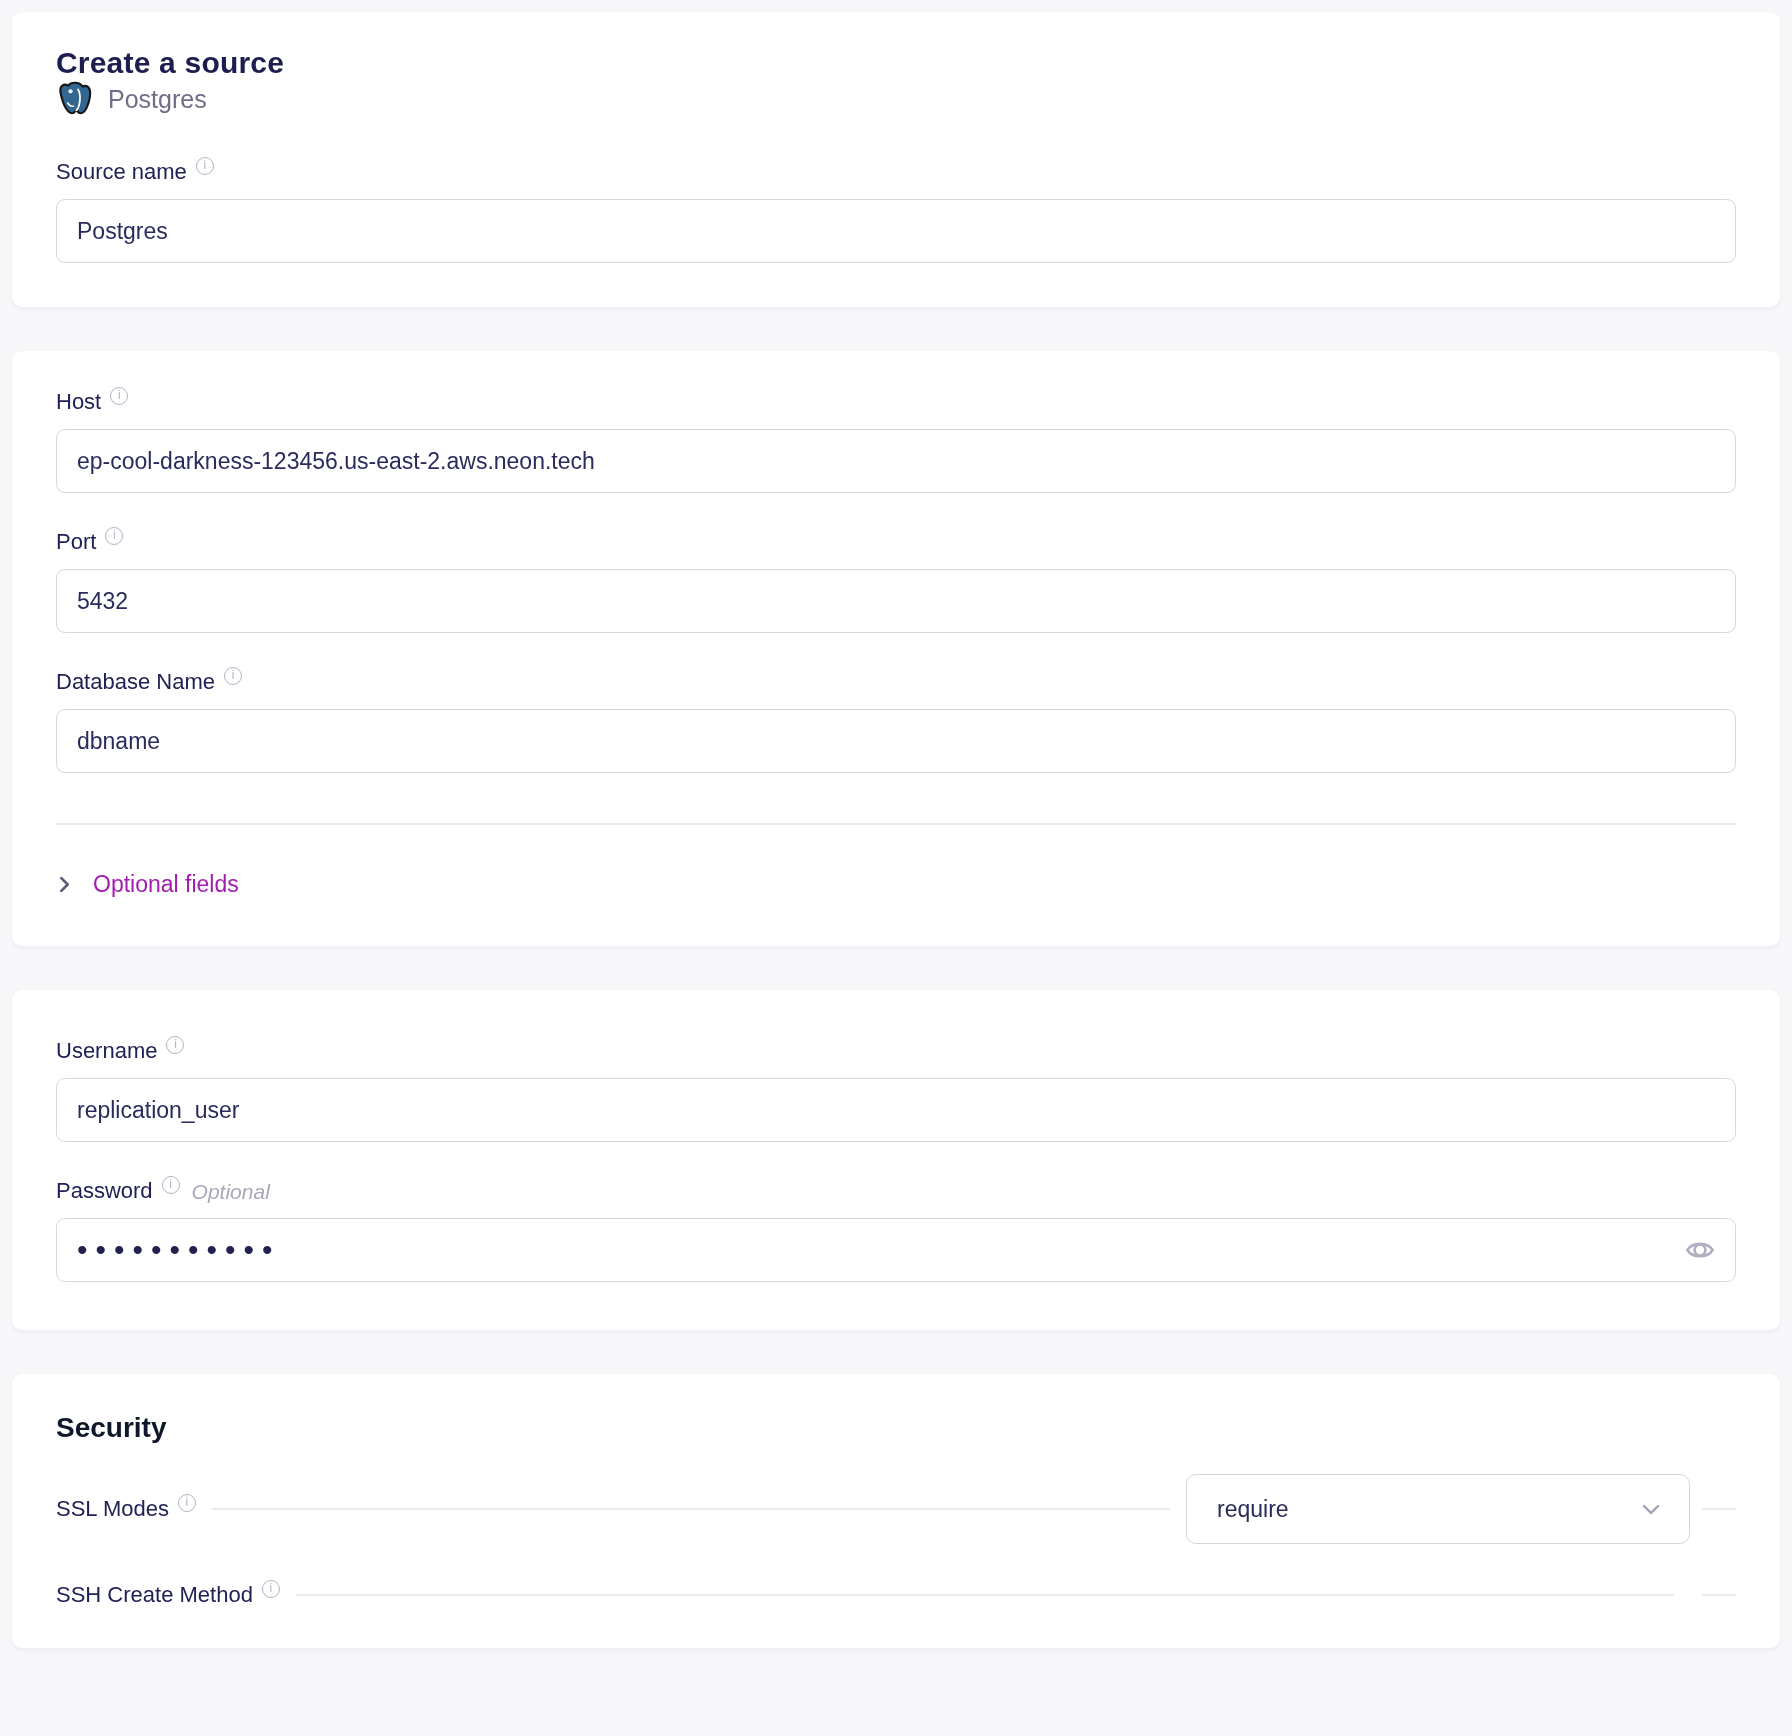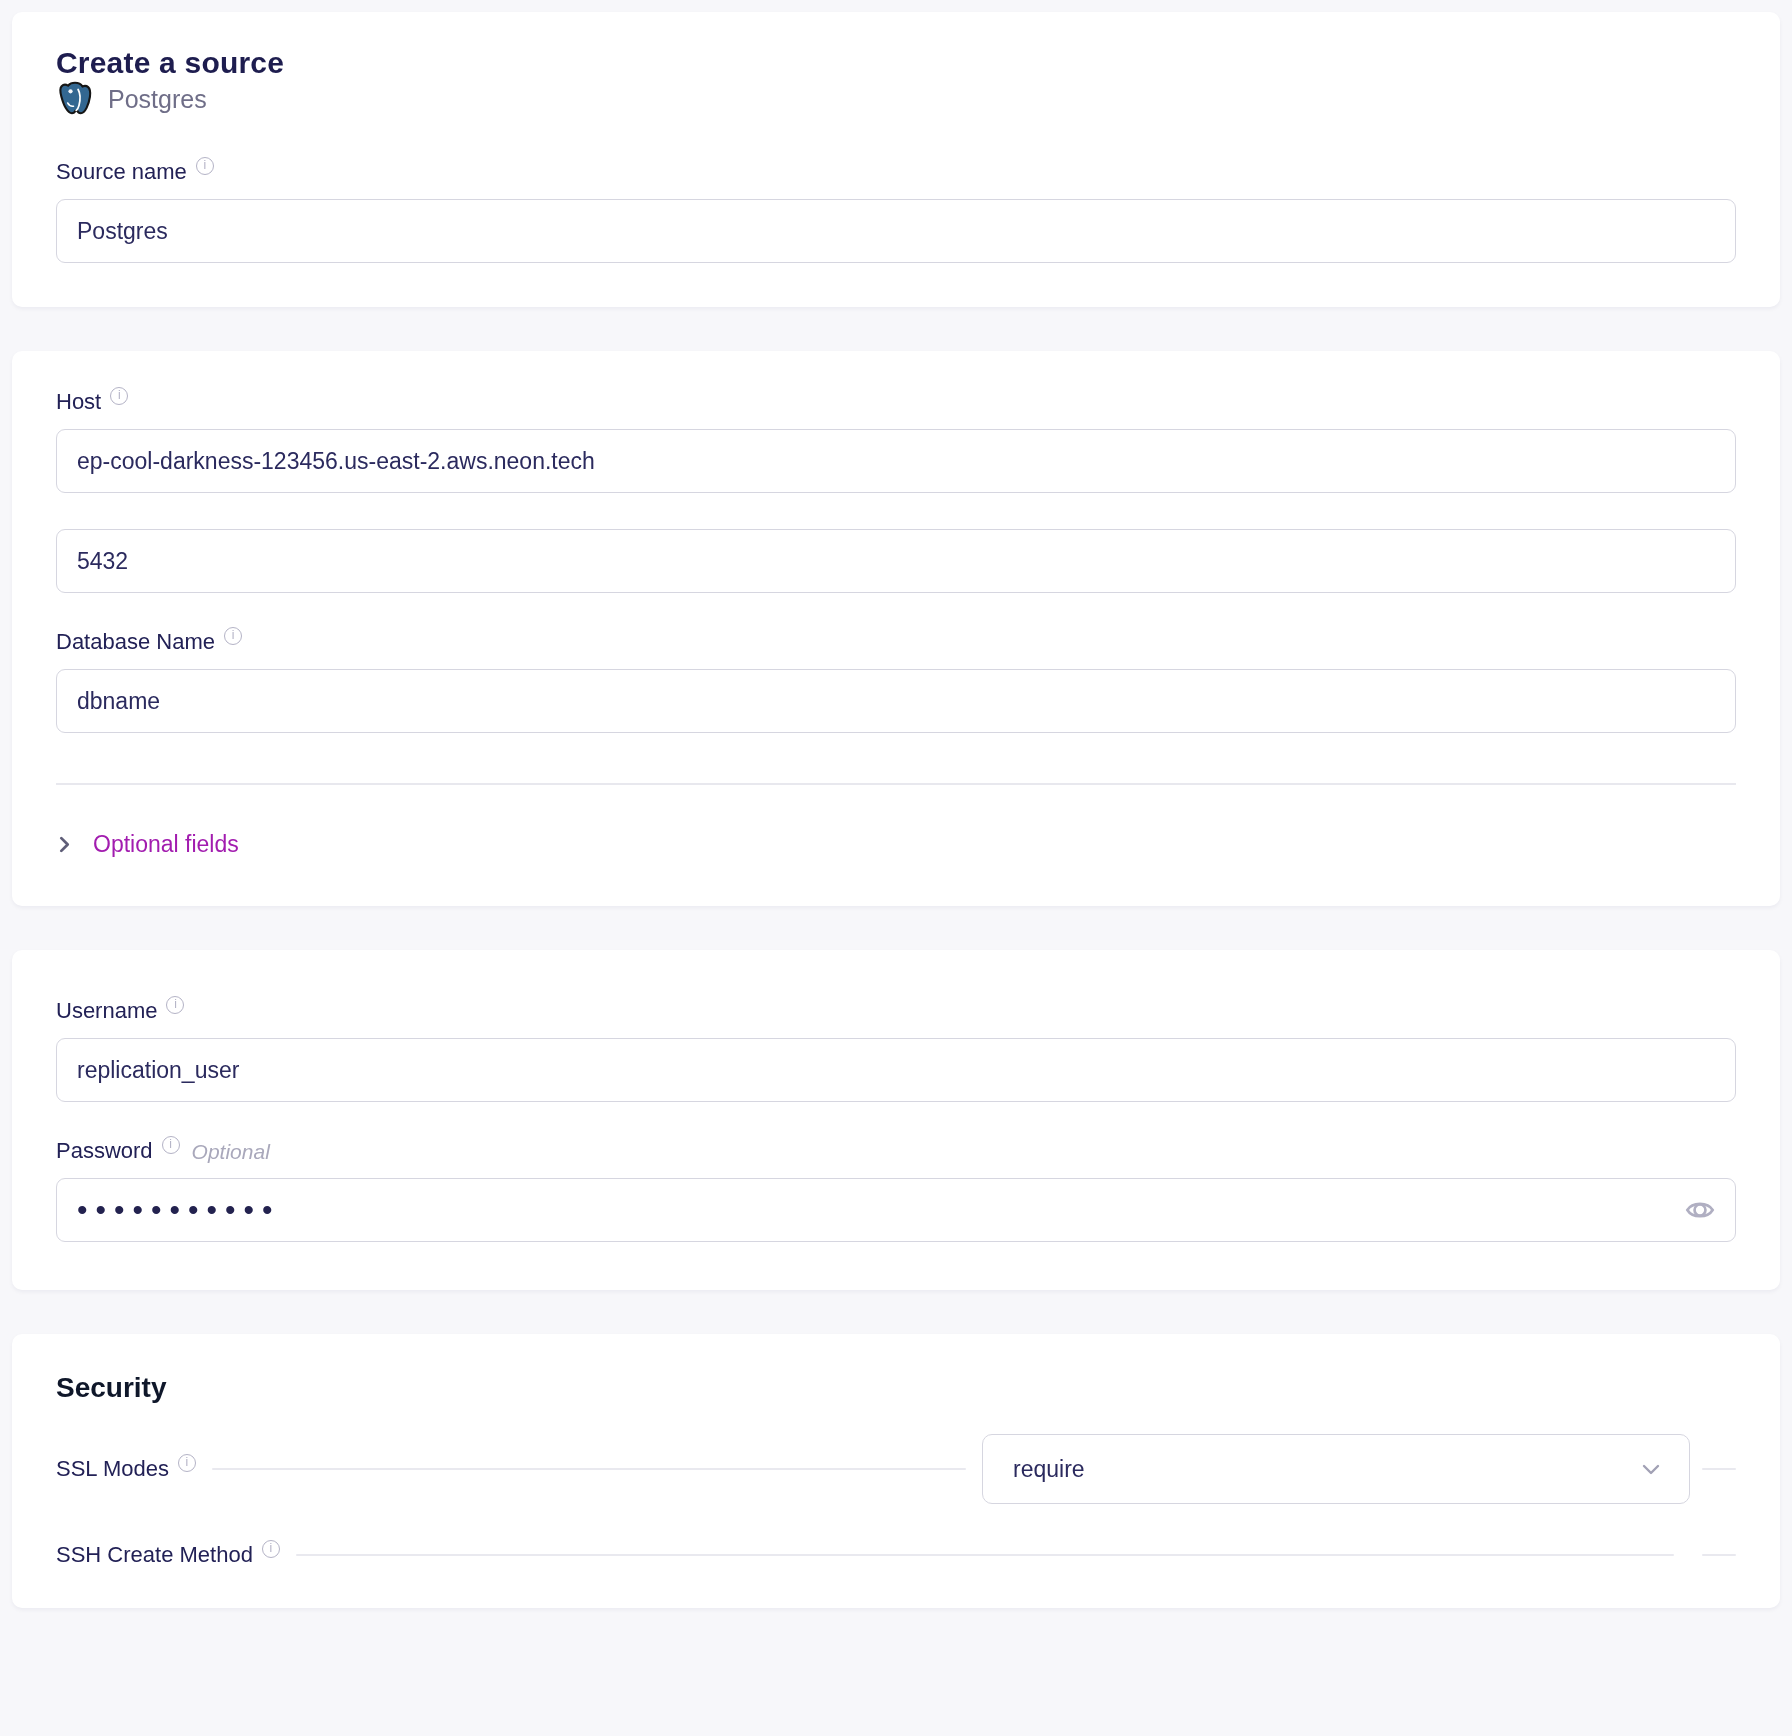--- a/index.html
+++ b/index.html
@@ -132,21 +132,21 @@
   }
   .sec-line-end {
     width: 34px;
     height: 2px;
     background: #e9e9ef;
     border-radius: 1px;
     margin-left: 12px;
     flex-shrink: 0;
   }
   .select-box {
-    width: 708px;
+    width: 504px;
     height: 70px;
     border: 1.5px solid #d6d6e0;
     border-radius: 10px;
     background: #ffffff;
     display: flex;
     align-items: center;
     justify-content: space-between;
     padding: 0 26px 0 30px;
     cursor: pointer;
     flex-shrink: 0;
@@ -185,20 +185,24 @@
 <section class="card">
   <div class="field">
     <div class="field-label-row">
       <span class="field-label">Host</span>
       <span class="info-icon"></span>
     </div>
     <input class="text-input" type="text" value="ep-cool-darkness-123456.us-east-2.aws.neon.tech" style="">
   </div>
 
   <div class="field">
+    <div class="field-label-row">
+      <span class="field-label">Port</span>
+      <span class="info-icon"></span>
+    </div>
     <input class="text-input" type="text" value="5432" style="">
   </div>
 
   <div class="field">
     <div class="field-label-row">
       <span class="field-label">Database Name</span>
       <span class="info-icon"></span>
     </div>
     <input class="text-input" type="text" value="dbname" style="">
   </div>

